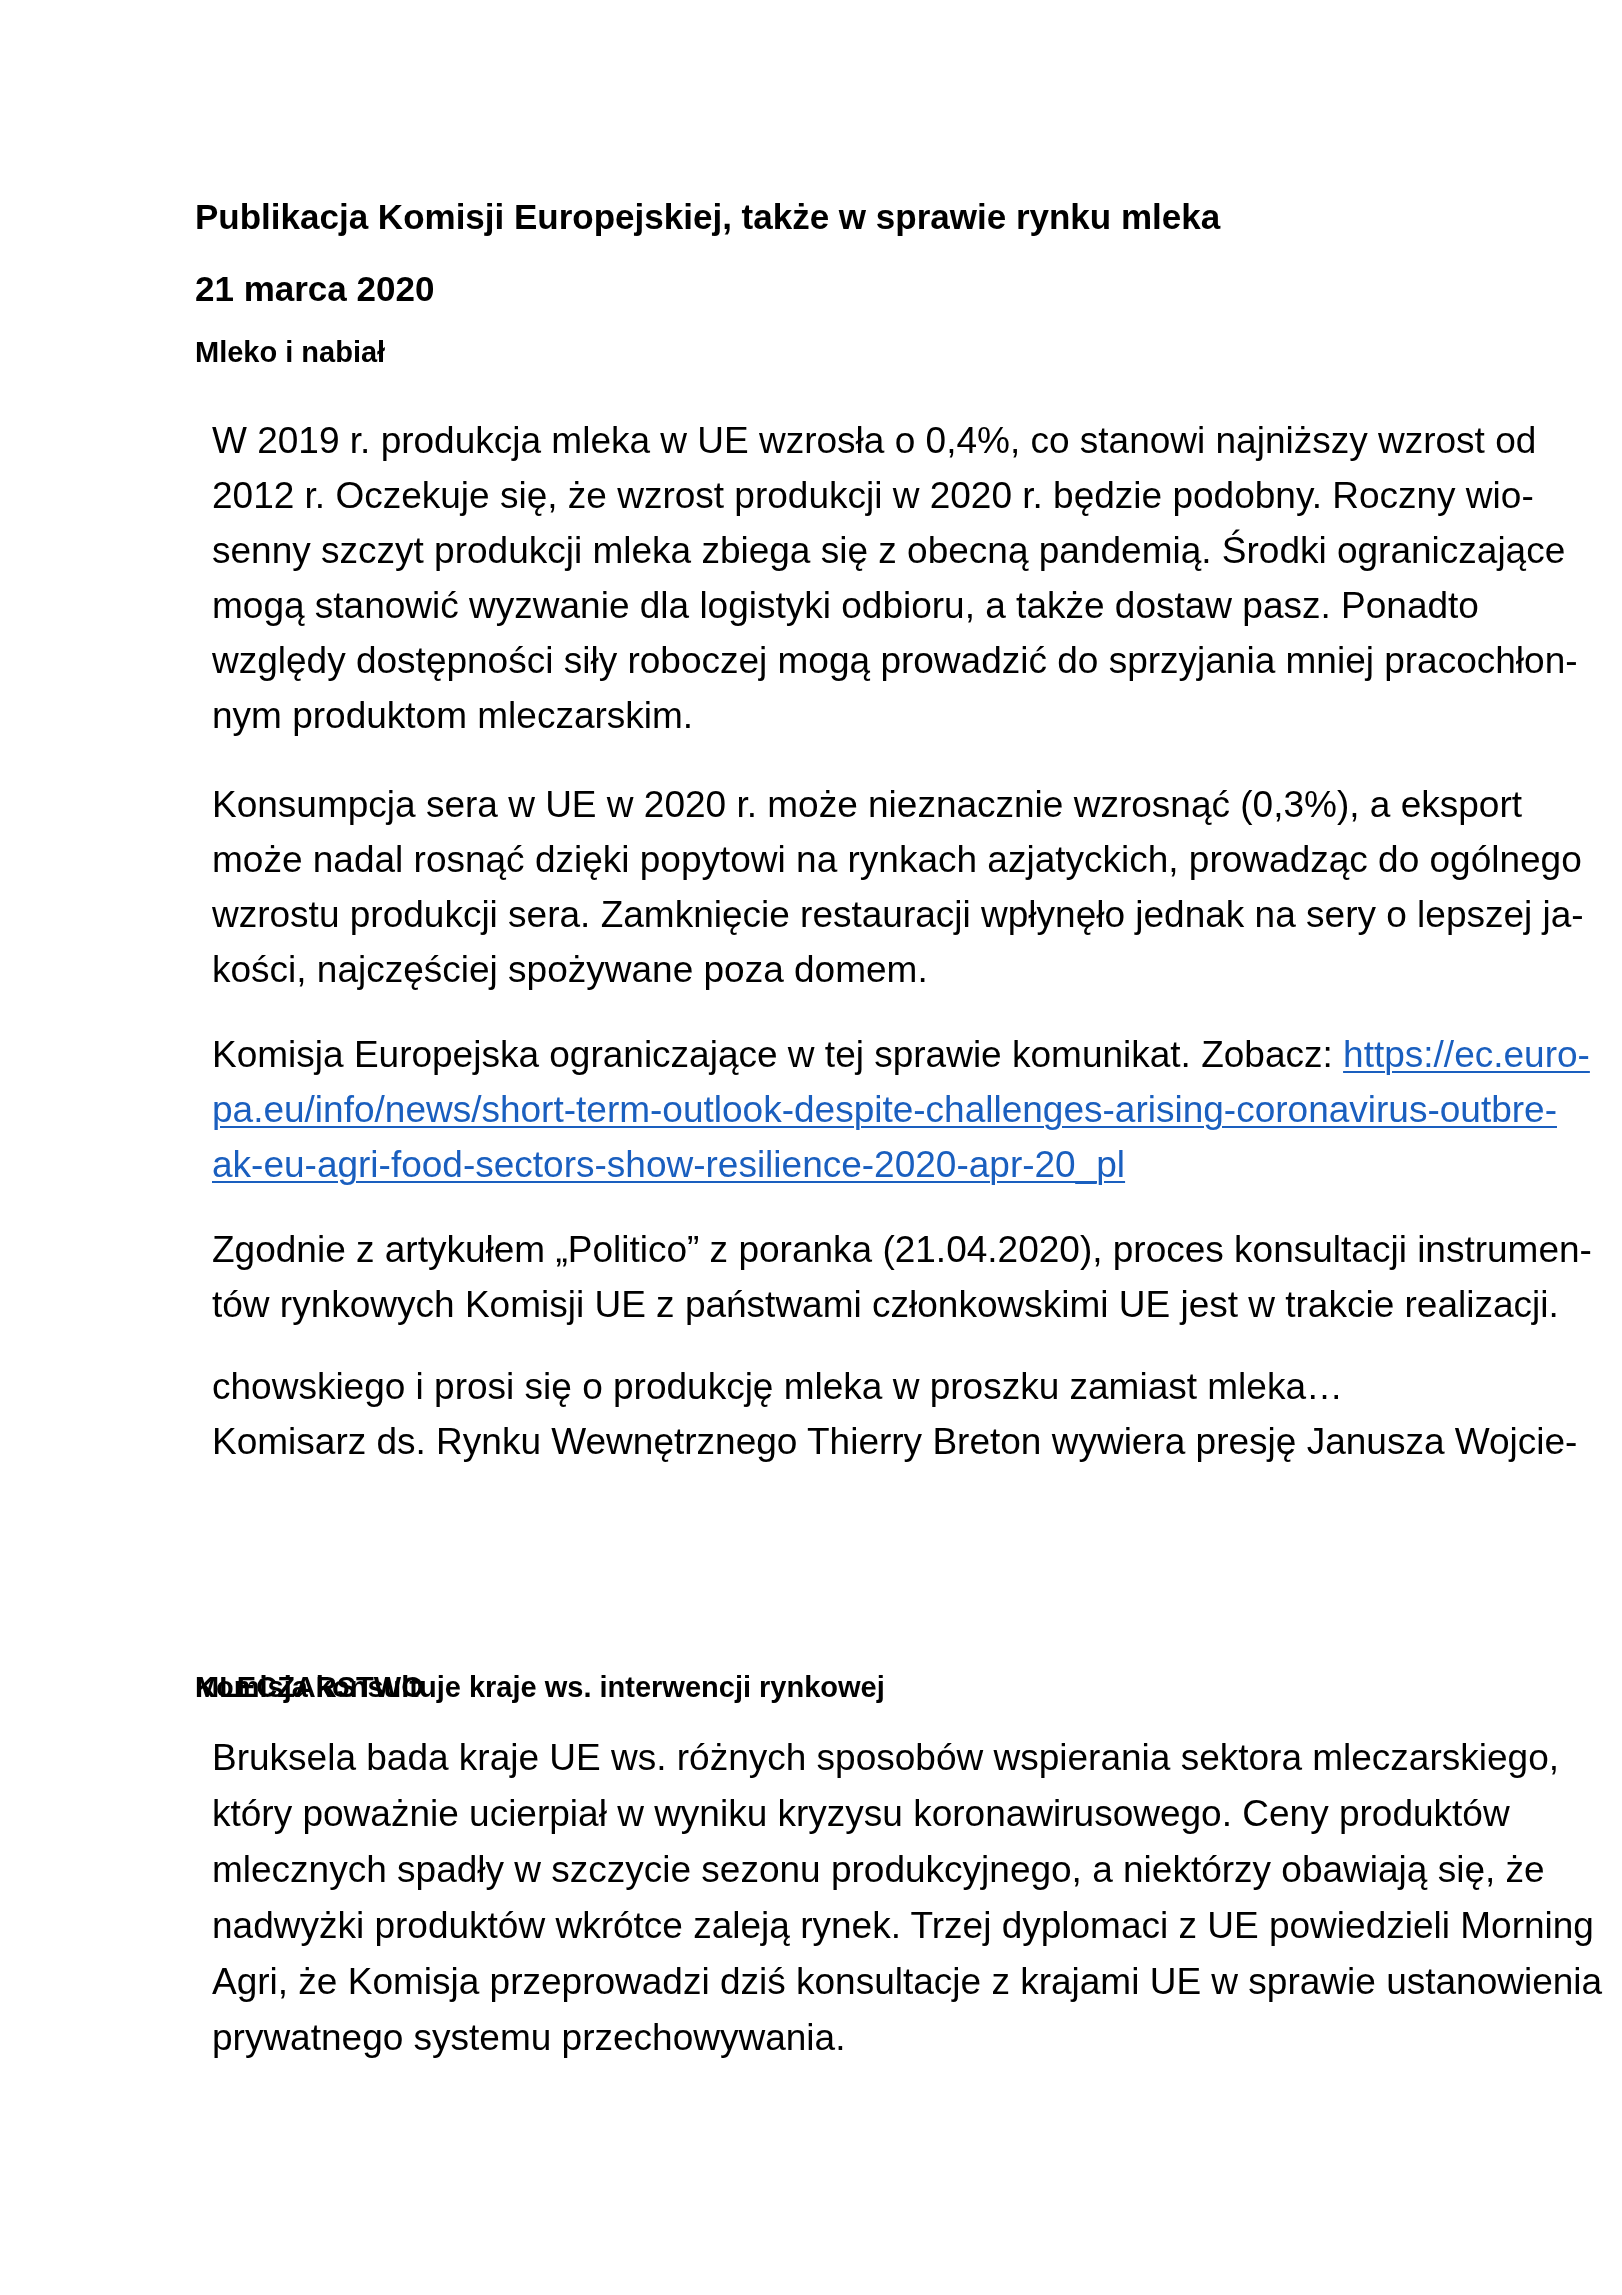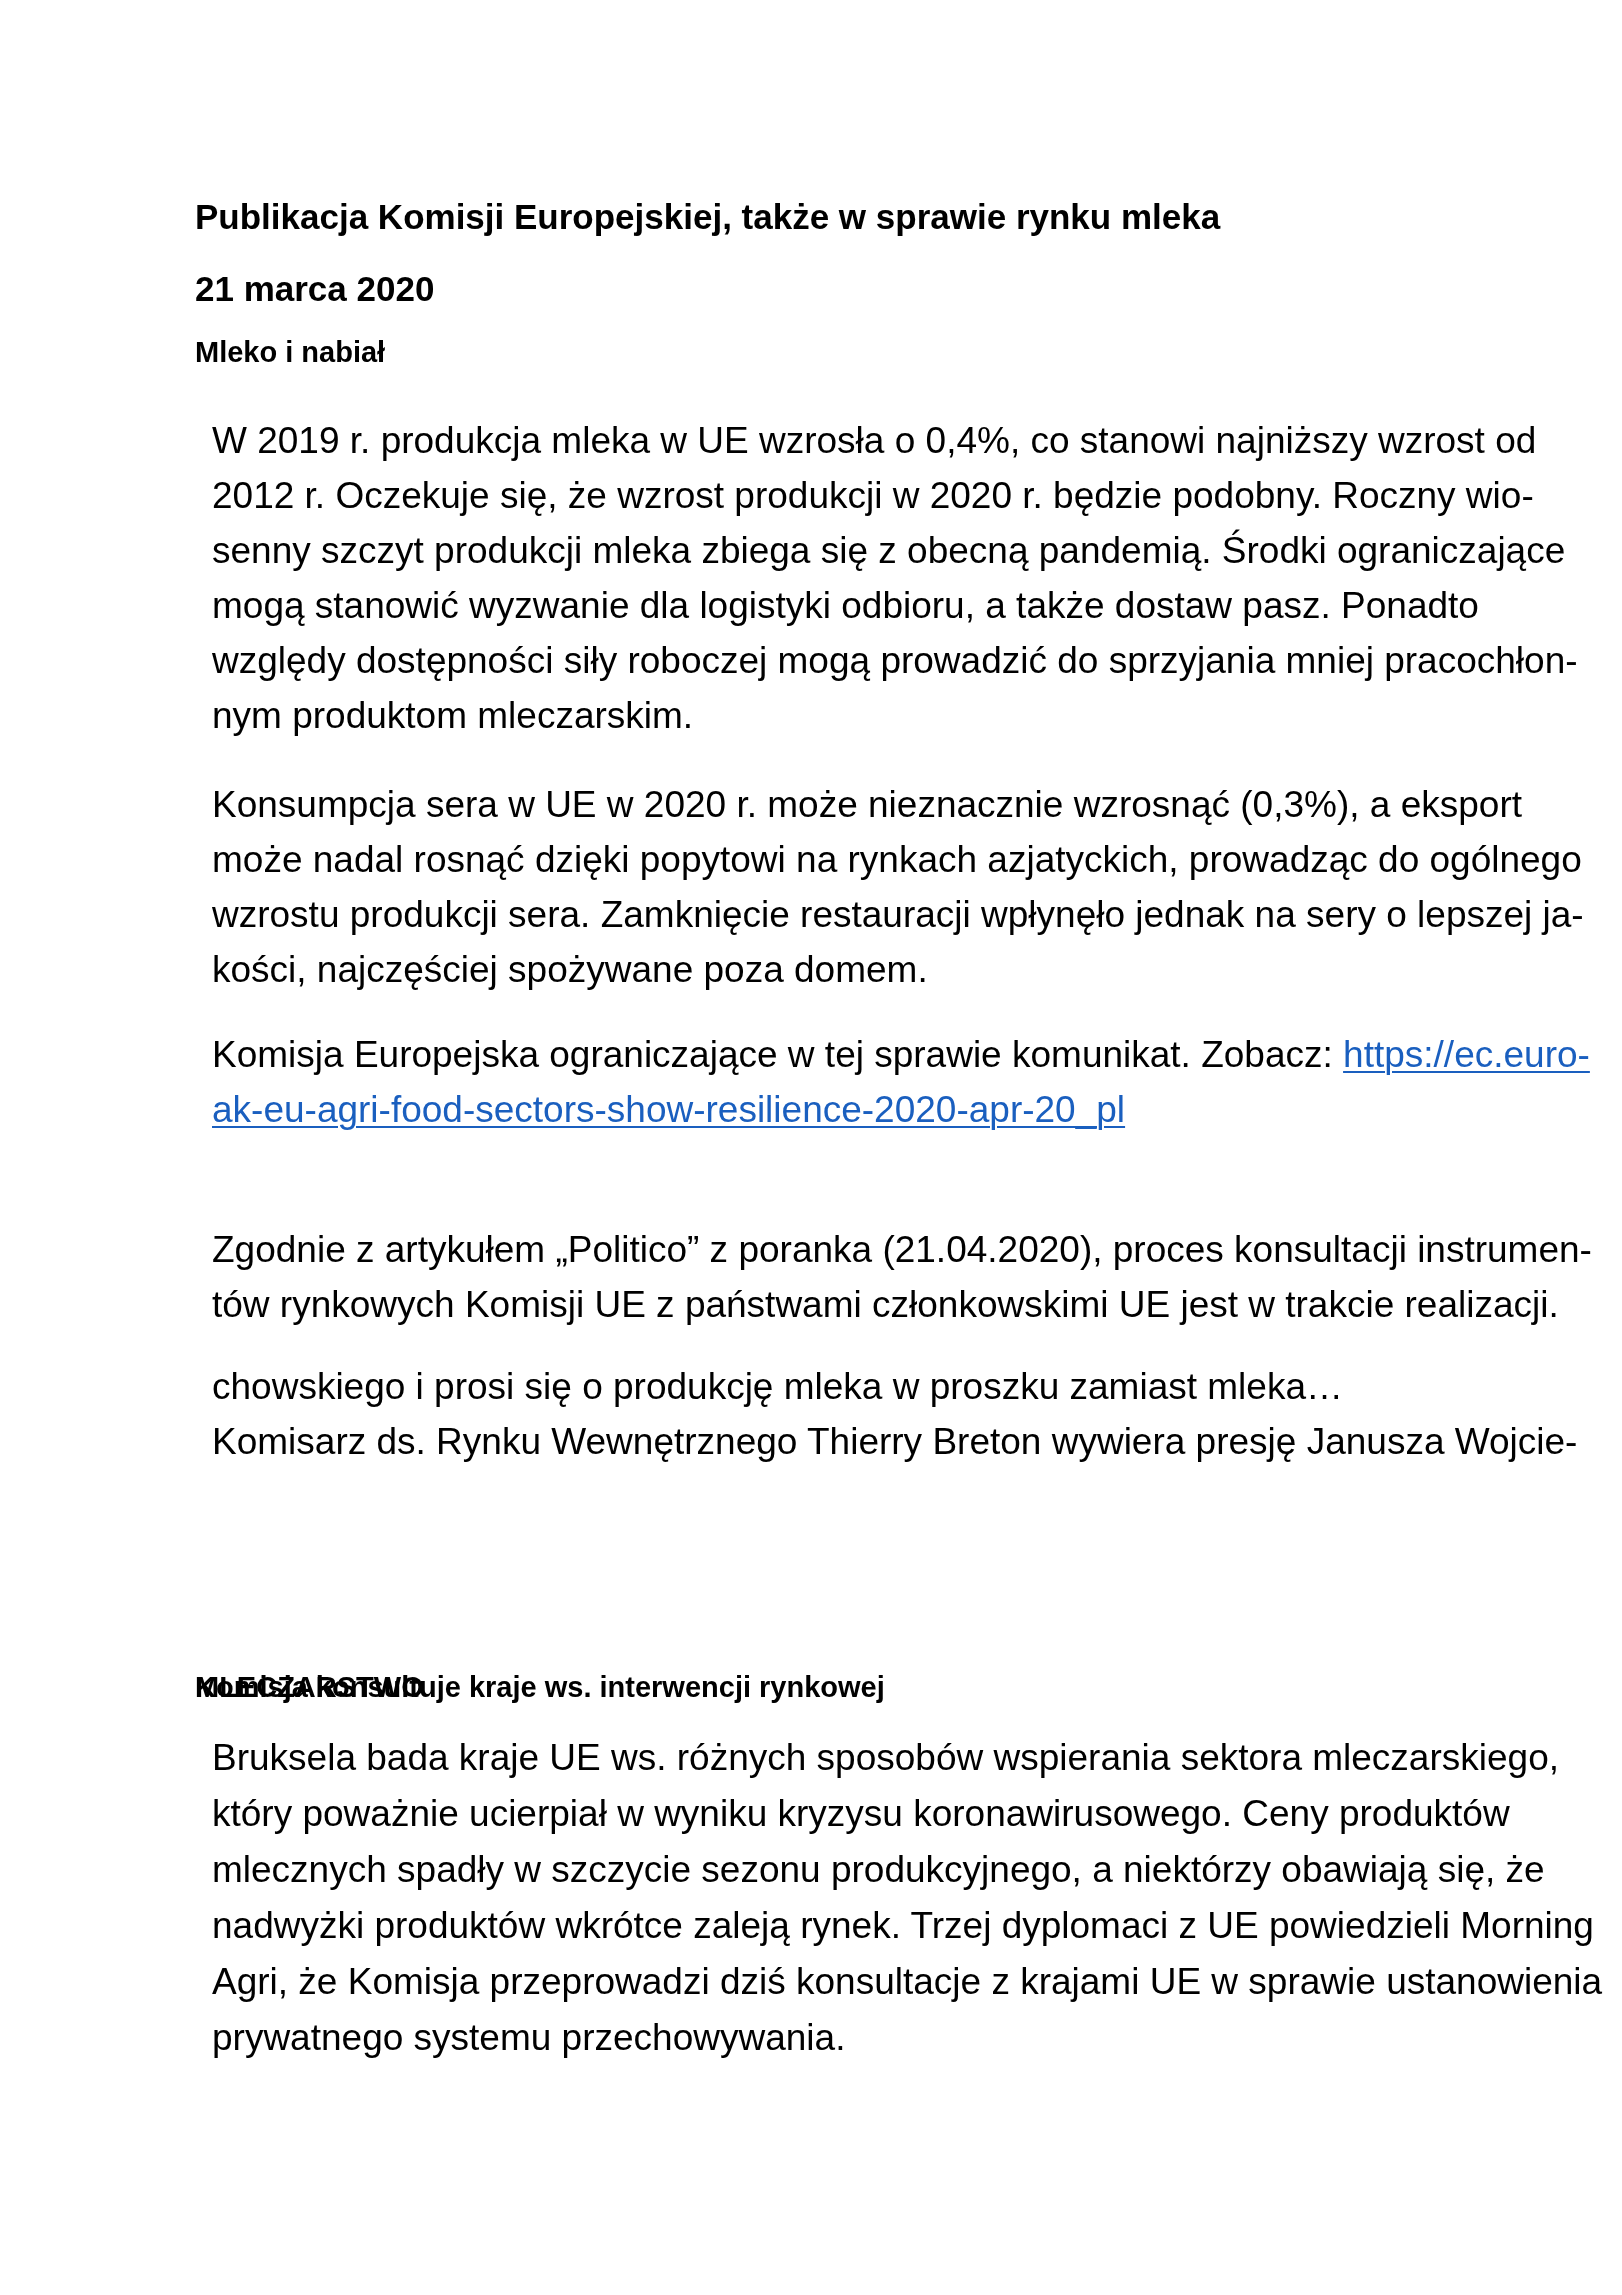--- a/index.html
+++ b/index.html
@@ -35,20 +35,21 @@
 
   <div class="para" style="top:777px;">
     <span class="line">Konsumpcja sera w UE w 2020 r. może nieznacznie wzrosnąć (0,3%), a eksport</span>
     <span class="line">może nadal rosnąć dzięki popytowi na rynkach azjatyckich, prowadząc do ogólnego</span>
     <span class="line">wzrostu produkcji sera. Zamknięcie restauracji wpłynęło jednak na sery o lepszej ja-</span>
     <span class="line last">kości, najczęściej spożywane poza domem.</span>
   </div>
 
   <div class="para" style="top:1027px;">
     <span class="line"><span>Komisja Europejska ograniczające w tej sprawie komunikat. Zobacz: </span><a class="link">https://ec.euro-</a></span>
+    <span class="line"><a class="link">pa.eu/info/news/short-term-outlook-despite-challenges-arising-coronavirus-outbre-</a></span>
     <span class="line last"><a class="link">ak-eu-agri-food-sectors-show-resilience-2020-apr-20_pl</a></span>
   </div>
 
   <div class="para" style="top:1222px;">
     <span class="line">Zgodnie z artykułem „Politico” z poranka (21.04.2020), proces konsultacji instrumen-</span>
     <span class="line last">tów rynkowych Komisji UE z państwami członkowskimi UE jest w trakcie realizacji.</span>
   </div>
 
   <div class="para" style="top:1359px;">
     <span class="line last">chowskiego i prosi się o produkcję mleka w proszku zamiast mleka…</span>

